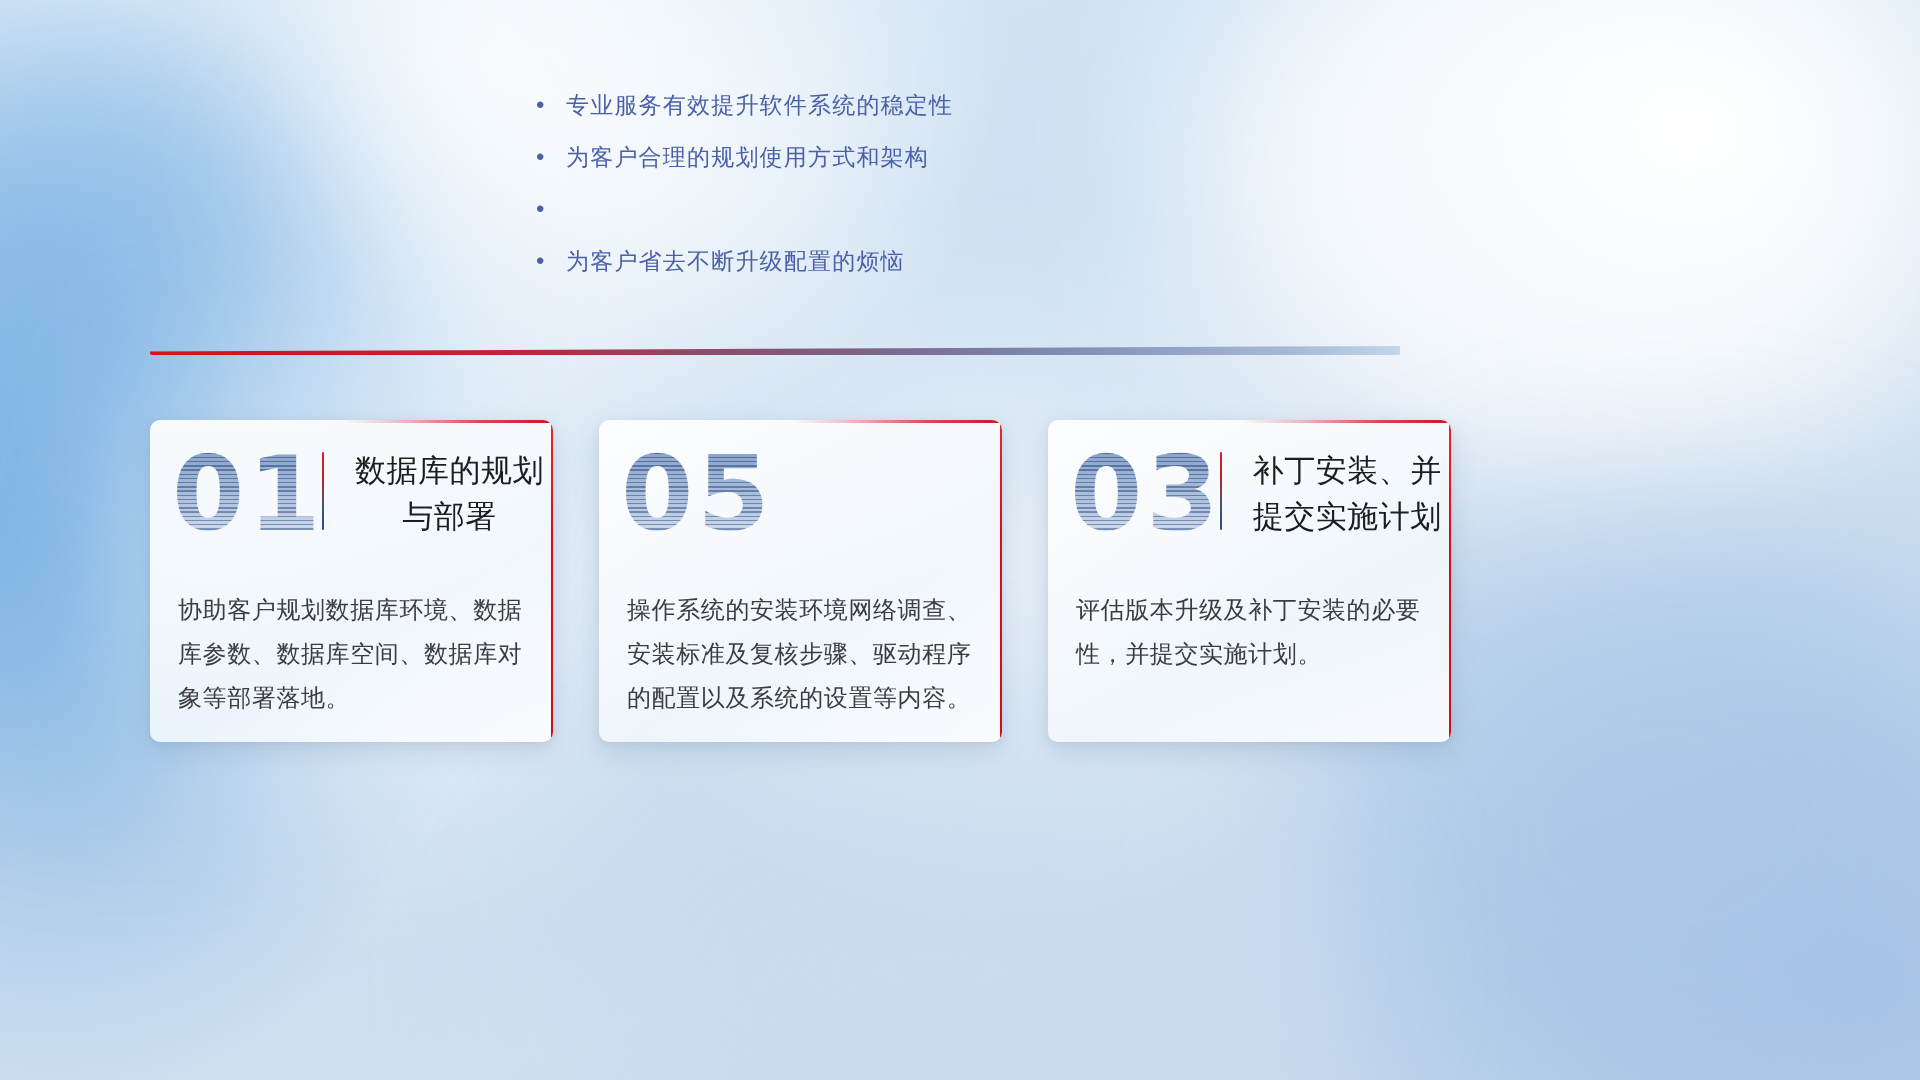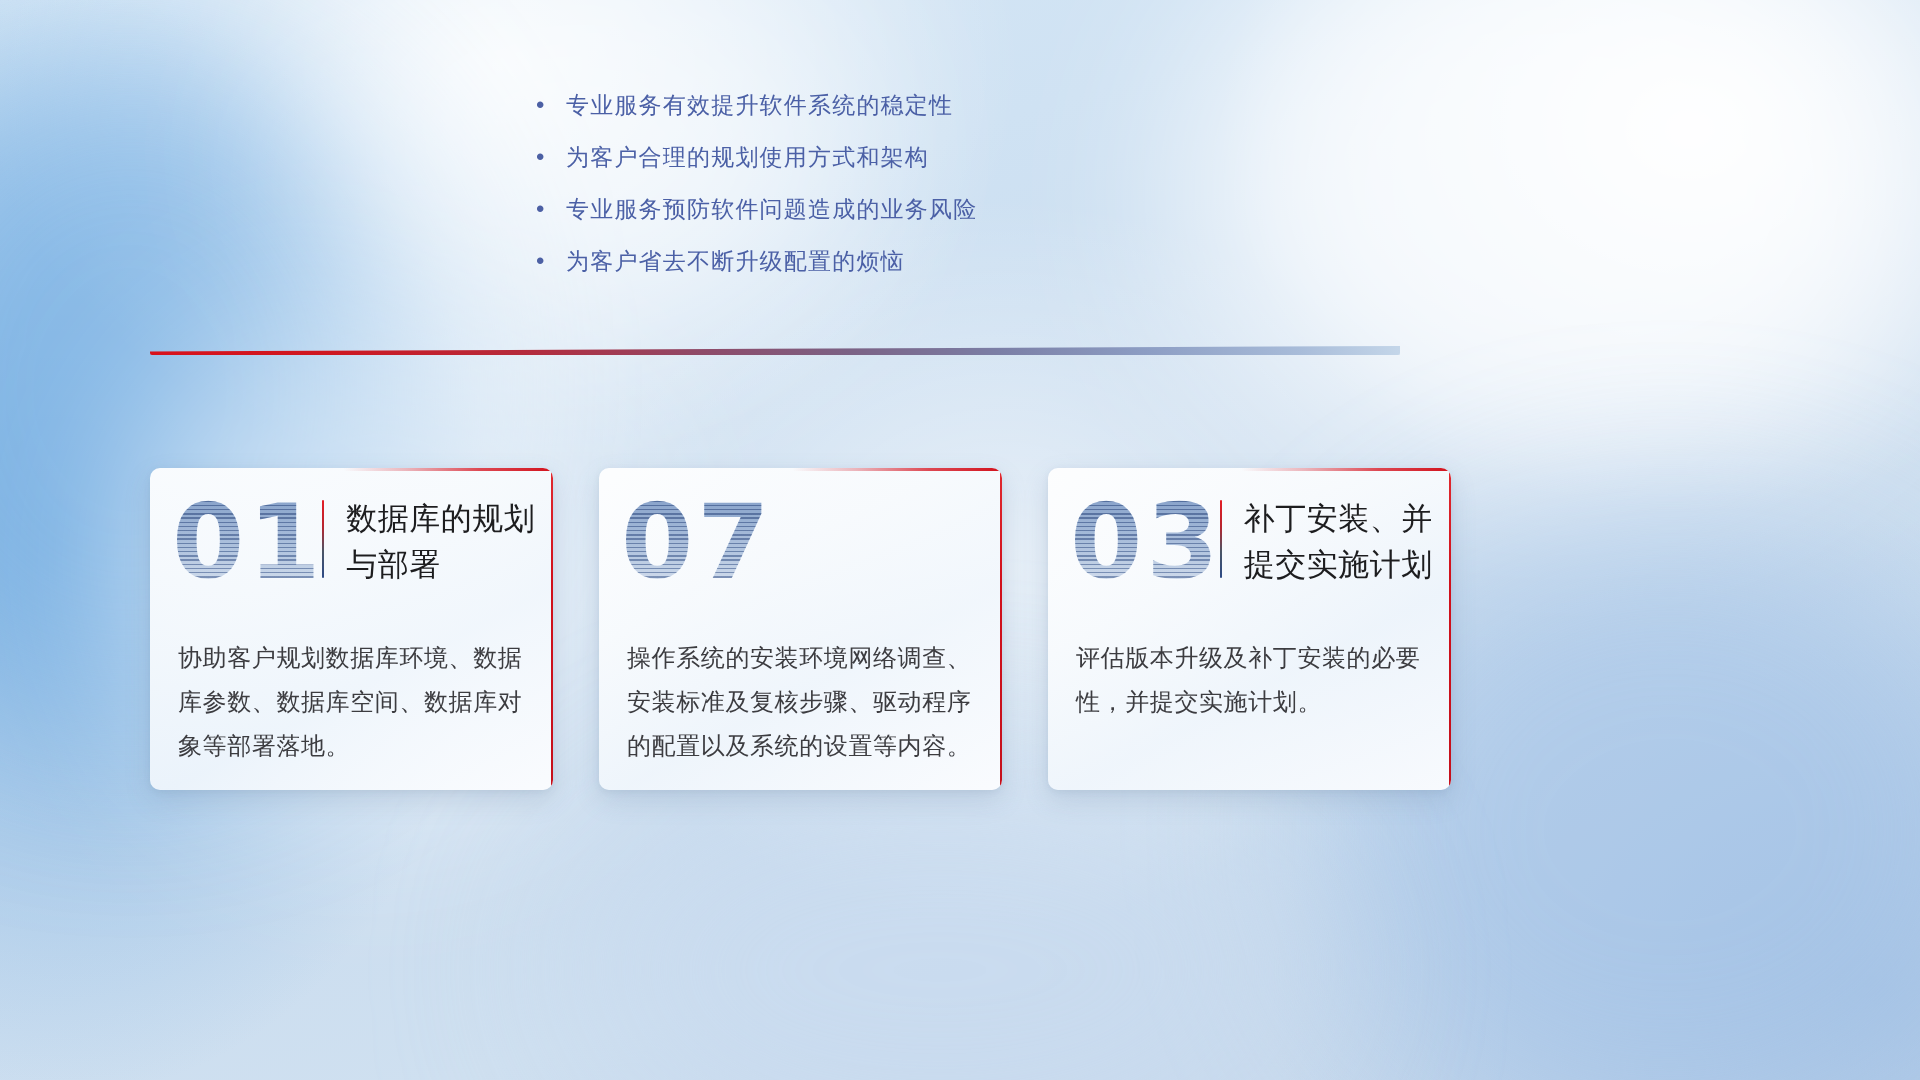--- a/index.html
+++ b/index.html
@@ -102,21 +102,20 @@
 
   
   #cards {
     position: absolute;
     left: 150px;
     top: 420px;
     width: 1300px;
     height: 322px;
     display: flex;
     gap: 46px;
-    margin-top: 48px;
   }
   .card {
     position: relative;
     flex: 0 0 403px;
     height: 322px;
     border-radius: 10px;
     background: linear-gradient(152deg,
        rgba(255,255,255,0.93) 0%,
        rgba(250,252,254,0.90) 34%,
        rgba(243,248,253,0.88) 62%,
@@ -189,20 +188,21 @@
     background: linear-gradient(180deg, #e41e26 0%, #b8252f 34%, #4a5566 66%, #2d4a86 100%);
     border-radius: 2px;
   }
   .card-title {
     font-family: "Liberation Sans", "DejaVu Sans", sans-serif;
     font-size: 31px;
     line-height: 46px;
     color: #1d1d1f;
     letter-spacing: 0.5px;
     max-width: 218px;
+    text-align: center;
   }
 
   .card-body {
     position: absolute;
     left: 28px;
     right: 26px;
     top: 168px;
     font-family: "Liberation Sans", "DejaVu Sans", sans-serif;
     font-size: 24px;
     line-height: 44px;
@@ -226,21 +226,20 @@
     <div class="bullet-row">
       <span class="bullet-dot">•</span>
       <span class="bullet-text">专业服务有效提升软件系统的稳定性</span>
     </div>
     <div class="bullet-row">
       <span class="bullet-dot">•</span>
       <span class="bullet-text">为客户合理的规划使用方式和架构</span>
     </div>
     <div class="bullet-row">
       <span class="bullet-dot">•</span>
-      <span class="bullet-text">专业服务预防软件问题造成的业务风险</span>
     </div>
     <div class="bullet-row">
       <span class="bullet-dot">•</span>
       <span class="bullet-text">为客户省去不断升级配置的烦恼</span>
     </div>
   </div>
 
   <div id="divider-wrap">
     <div id="divider"></div>
   </div>
@@ -255,21 +254,21 @@
           <div class="title-bar"></div>
           <div class="card-title">数据库的规划与部署</div>
         </div>
       </div>
       <div class="card-body">协助客户规划数据库环境、数据库参数、数据库空间、数据库对象等部署落地。</div>
     </div>
 
     <div class="card">
       <div class="card-topline"></div>
       <div class="card-head">
-        <div class="ghost-num">07</div>
+        <div class="ghost-num">05</div>
       </div>
       <div class="card-body">操作系统的安装环境网络调查、安装标准及复核步骤、驱动程序的配置以及系统的设置等内容。</div>
     </div>
 
     <div class="card">
       <div class="card-topline"></div>
       <div class="card-head">
         <div class="ghost-num">03</div>
         <div class="title-block">
           <div class="title-bar"></div>

